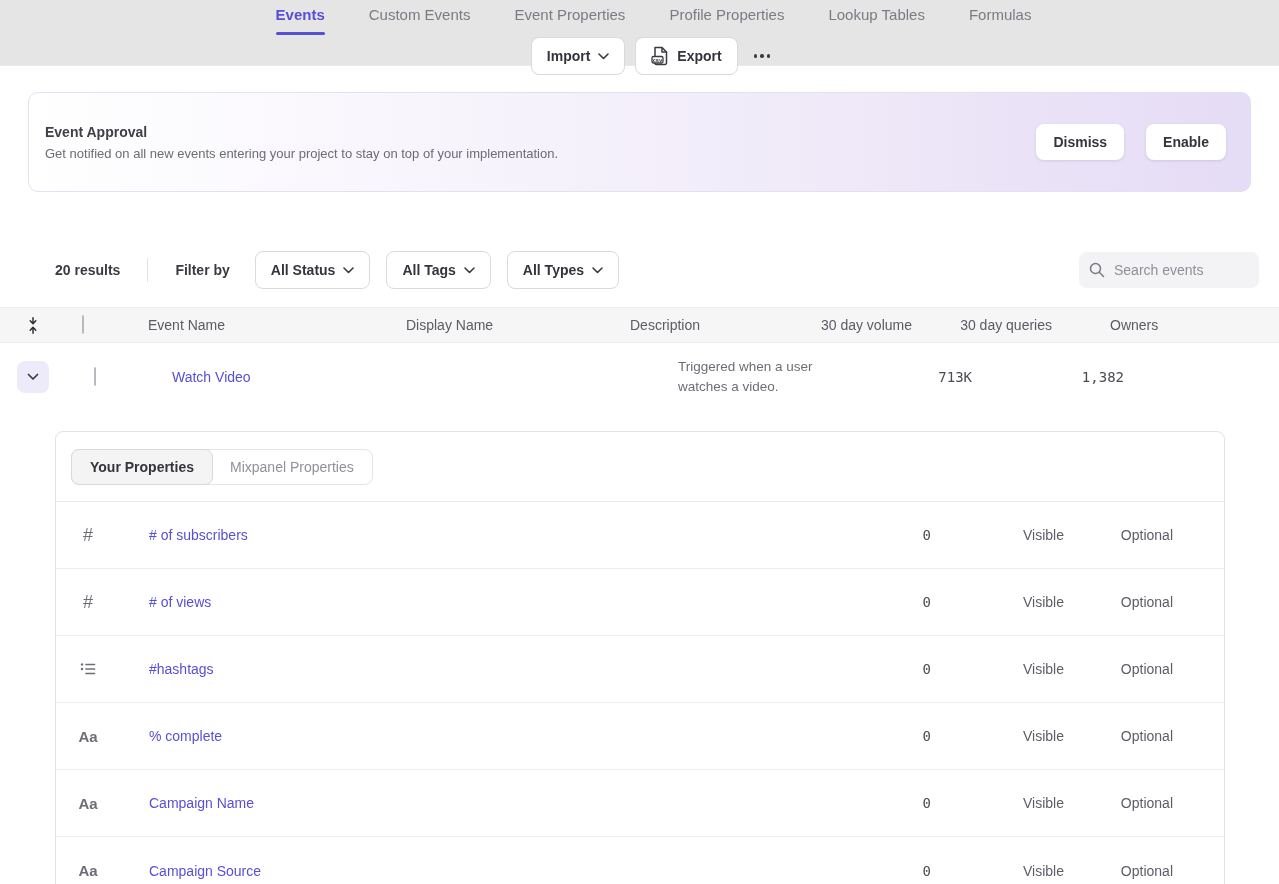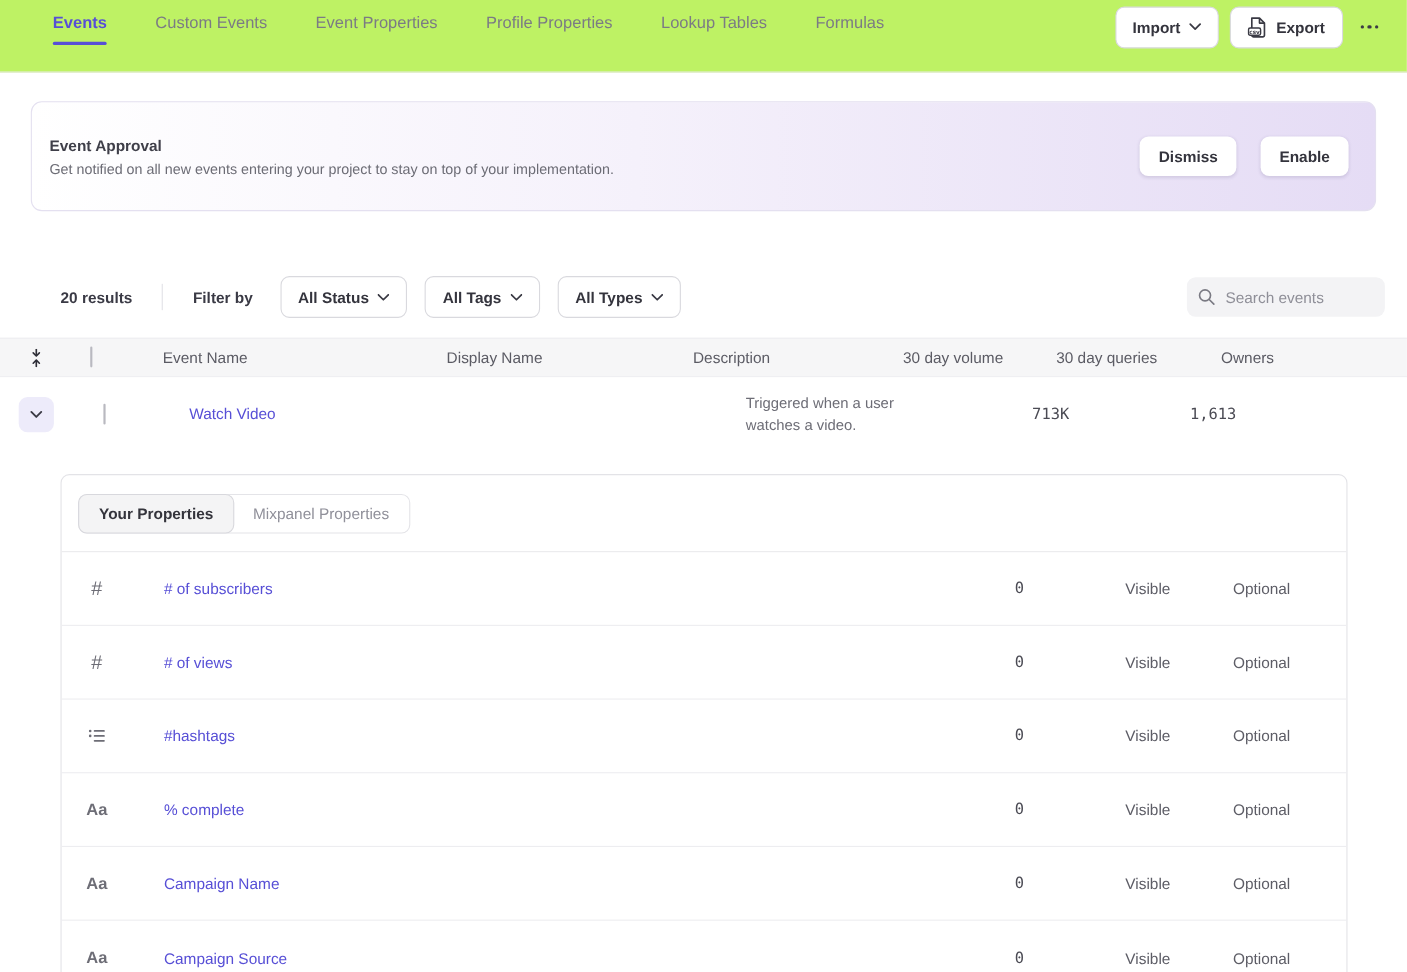--- a/index.html
+++ b/index.html
@@ -1,21 +1,21 @@
 <!DOCTYPE html>
 <html><head>
 <meta charset="utf-8">
 <style>
   * { margin:0; padding:0; box-sizing:border-box; }
   html,body { width:1279px; height:884px; overflow:hidden; background:#fff;
     font-family:"Liberation Sans","DejaVu Sans",sans-serif; color:#3b3b44; }
 
   
-  .topnav { height:66px; background:#bef264; border-bottom:1px solid #e9e9ec;
-    display:flex; align-items:center; padding:0 20px 16px 48px; }
+  .topnav { height:66px; background:#e5e5e5; border-bottom:1px solid #e9e9ec;
+    display:flex; align-items:center; padding:0 20px 16px 48px;flex-direction:column; }
   .nav-tabs { display:flex; gap:44px; flex:1; }
   .nav-tab { position:relative; font-size:15px; font-weight:500; color:#7b7b84;
     padding:6px 0 14px; cursor:pointer; }
   .nav-tab.active { color:#574fd6; font-weight:600; }
   .nav-tab.active::after { content:""; position:absolute; left:0; right:0; bottom:2px;
     height:3px; border-radius:2px; background:#574fd6; }
   .nav-actions { display:flex; align-items:center; gap:10px; }
   .btn { display:inline-flex; align-items:center; gap:8px; height:38px; padding:0 15px;
     background:#fff; border:1px solid #d9d9de; border-radius:8px; font-size:14px;
     font-weight:600; color:#34343d; cursor:pointer; }
@@ -215,21 +215,21 @@
     </button>
   </div>
   <div><span class="checkbox"></span></div>
   <div class="pad-l"><a class="event-link">Watch Video</a></div>
   <div class="pad-l"></div>
   <div class="pad-l desc">
     <div>Triggered when a user</div>
     <div>watches a video.</div>
   </div>
   <div class="num-col mono">713K</div>
-  <div class="num-col mono">1,613</div>
+  <div class="num-col mono">1,382</div>
   <div class="owners-col"></div>
   <div class="actions-col">
     <button class="icon-btn">
       <span class="dots">
           <i></i>
           <i></i>
           <i></i>
         </span>
     </button>
   </div>

